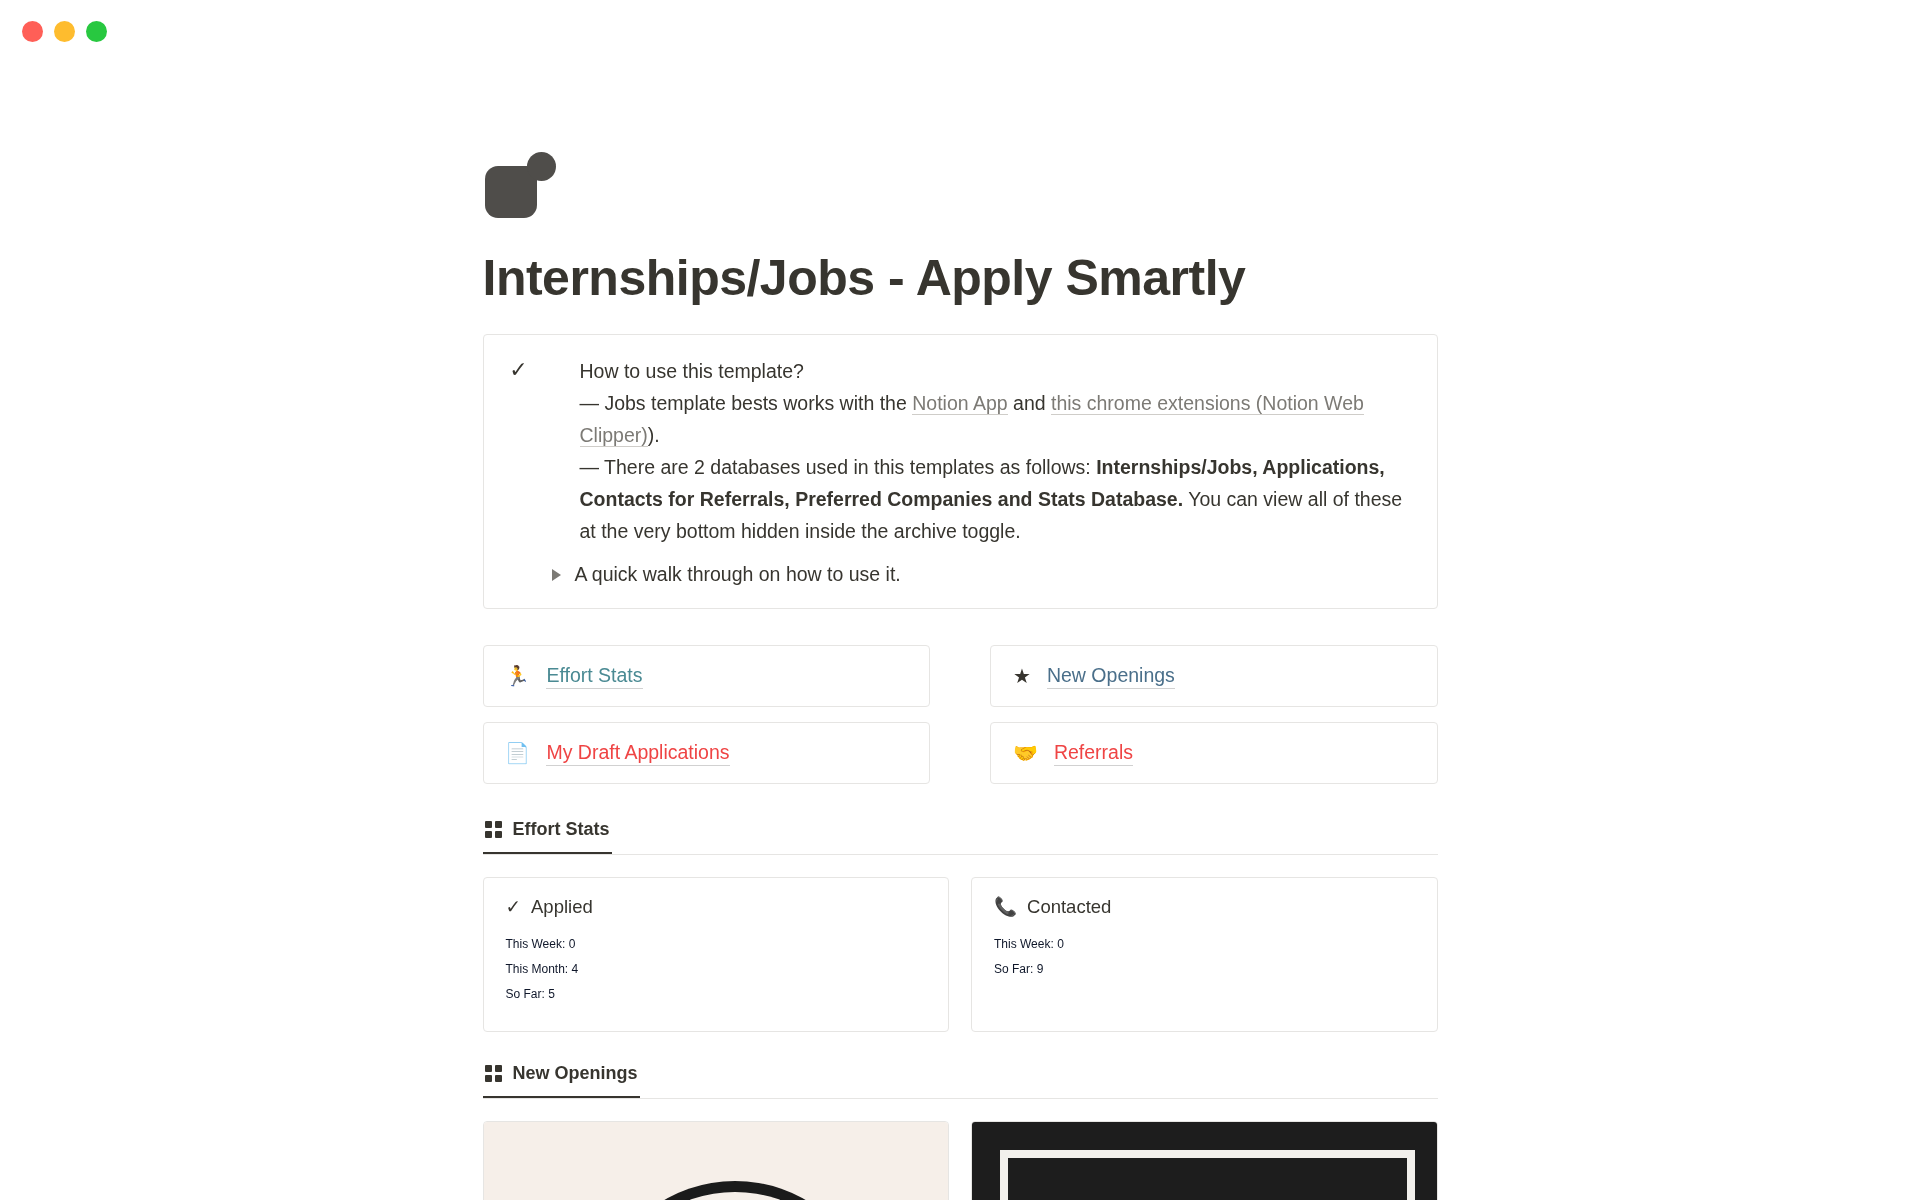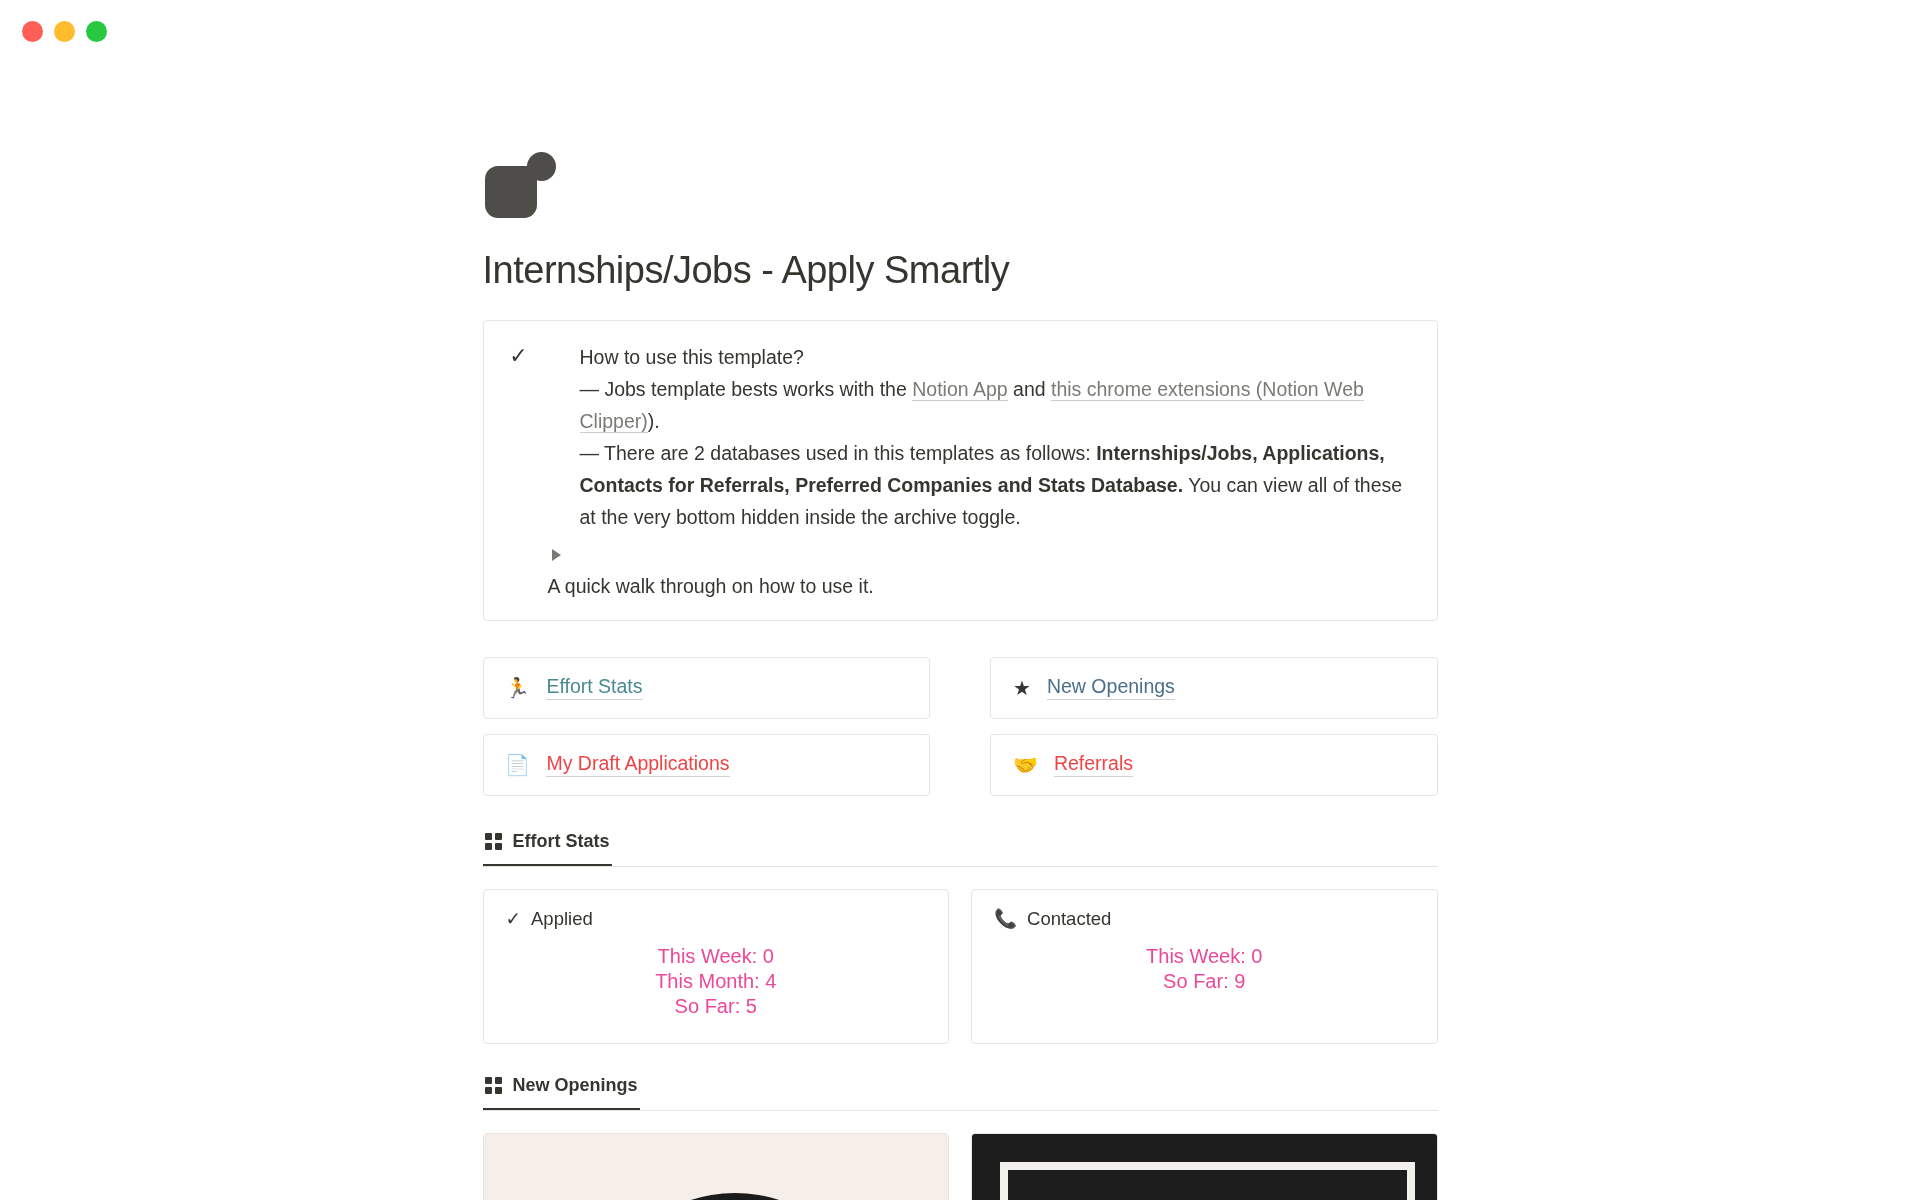--- a/index.html
+++ b/index.html
@@ -56,23 +56,23 @@
   .page-icon .ci {
     position: absolute;
     left: 44px; top: 4px;
     width: 29px; height: 29px;
     background: #4f4d4a;
     border-radius: 50%;
   }
 
   
   .page-title {
-    font-size: 38px;
+    font-size: 50px;
     line-height: 1.2;
-    font-weight: normal;
+    font-weight: bold;
     letter-spacing: -0.5px;
     color: #37352f;
     margin-bottom: 26px;
   }
 
   
   .callout {
     border: 1px solid #e6e5e3;
     border-radius: 4px;
     padding: 20px 22px 22px 22px;
@@ -96,23 +96,23 @@
     margin-left: 32px;
   }
   .callout-line .lnk {
     color: #7c7a75;
     border-bottom: 1px solid #cfcdc9;
     cursor: pointer;
   }
   .callout-line b { font-weight: bold; color: #37352f; }
   .toggle-row {
     display: flex;
+    align-items: center;
     gap: 14px;
     margin-top: 16px;
-    flex-direction: column;
   }
   .tri {
     width: 0; height: 0;
     border-left: 9px solid #7c7a75;
     border-top: 6px solid transparent;
     border-bottom: 6px solid transparent;
     margin-left: 4px;
   }
   .toggle-label { font-size: 19.5px; color: #37352f; }
 
@@ -189,24 +189,23 @@
   }
   .stat-head {
     display: flex;
     align-items: center;
     gap: 10px;
     font-size: 18.5px;
     color: #37352f;
     margin-bottom: 14px;
   }
   .stat-line {
-    font-size: 20px;
+    font-size: 12px;
     line-height: 25px;
-    color: #ec4899;
-    text-align: center;
+    color: #0f172a;
   }
 
   
   .gallery {
     display: grid;
     grid-template-columns: 1fr 1fr;
     gap: 22px;
     margin-top: 22px;
   }
   .gal-card {

